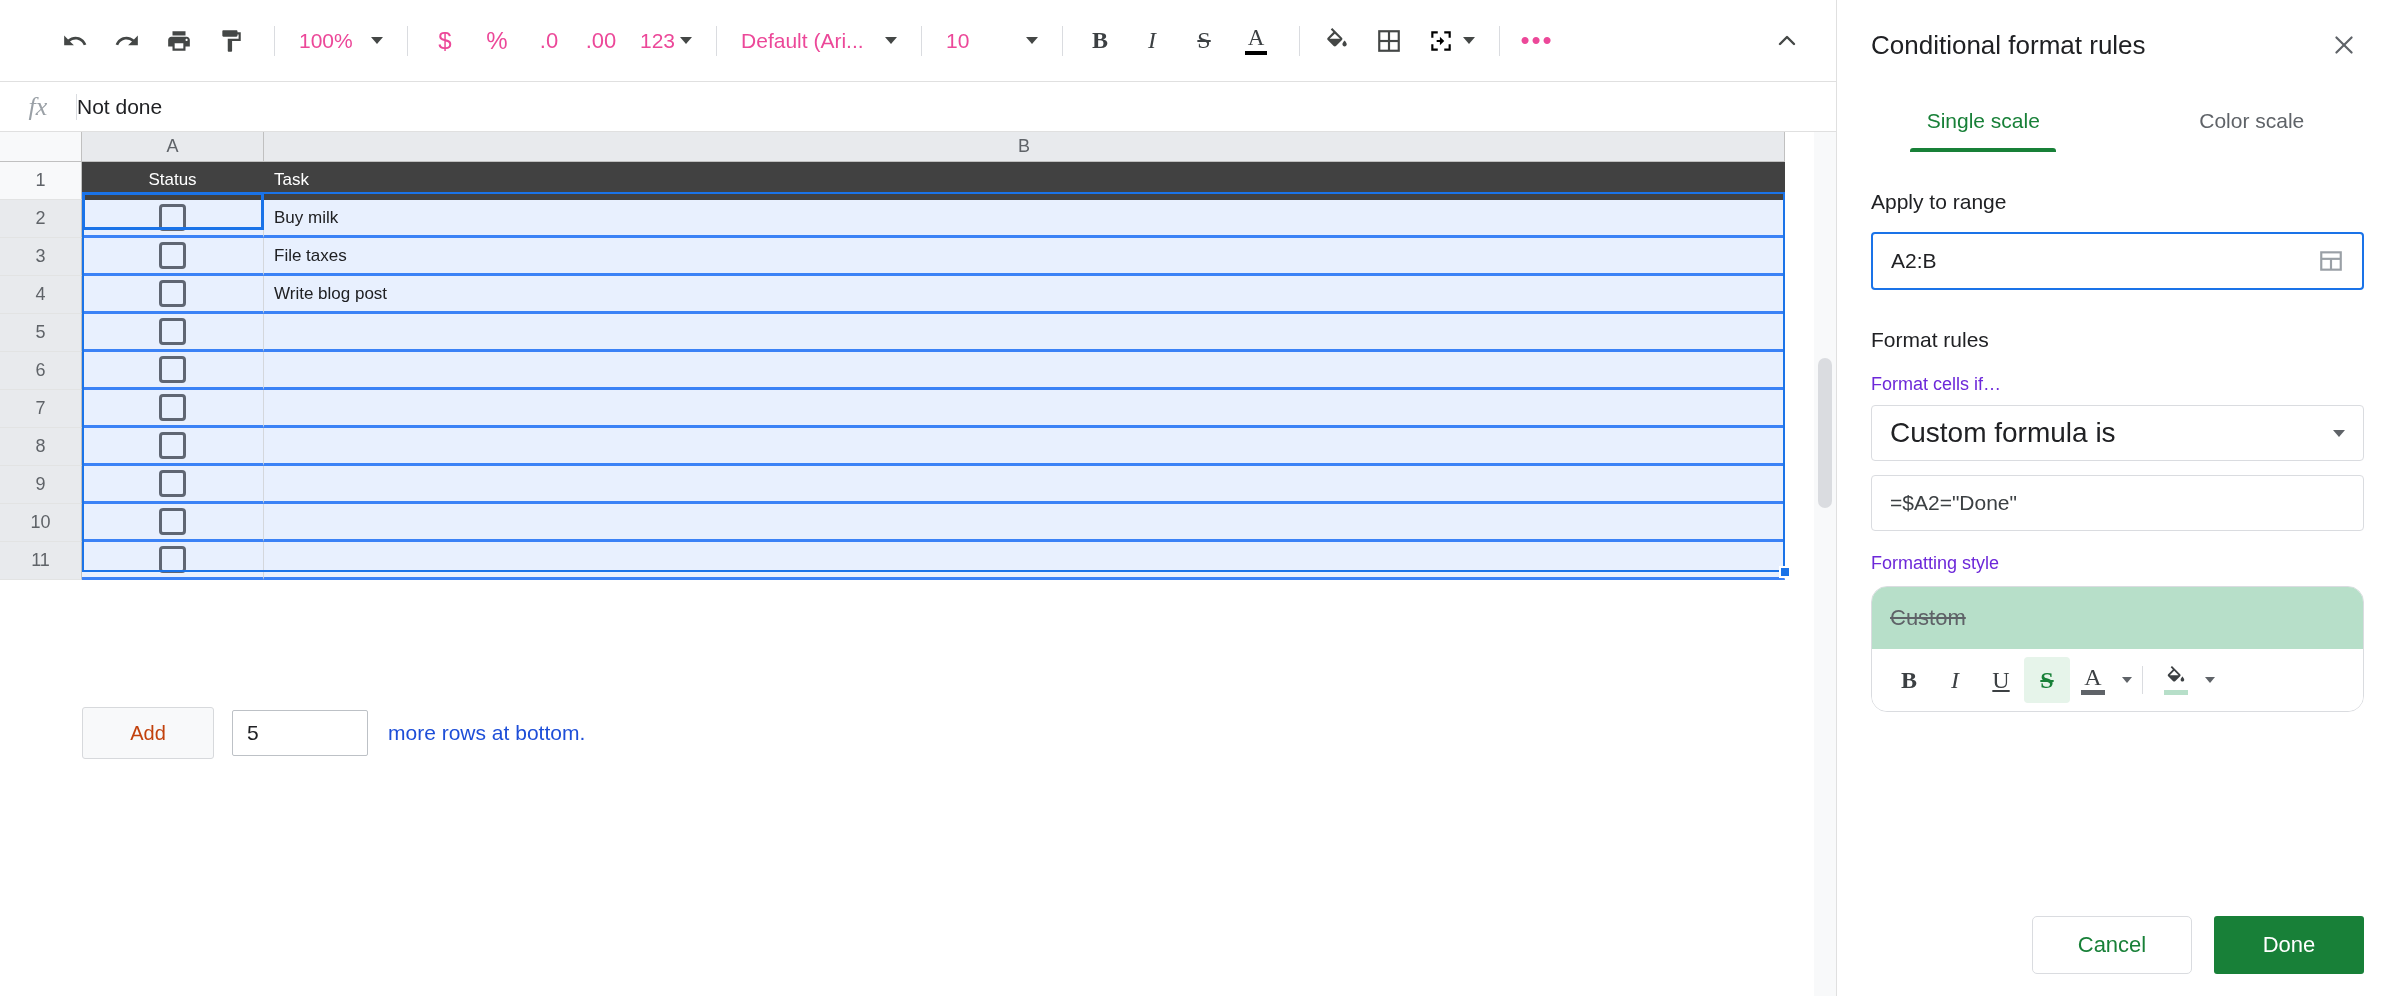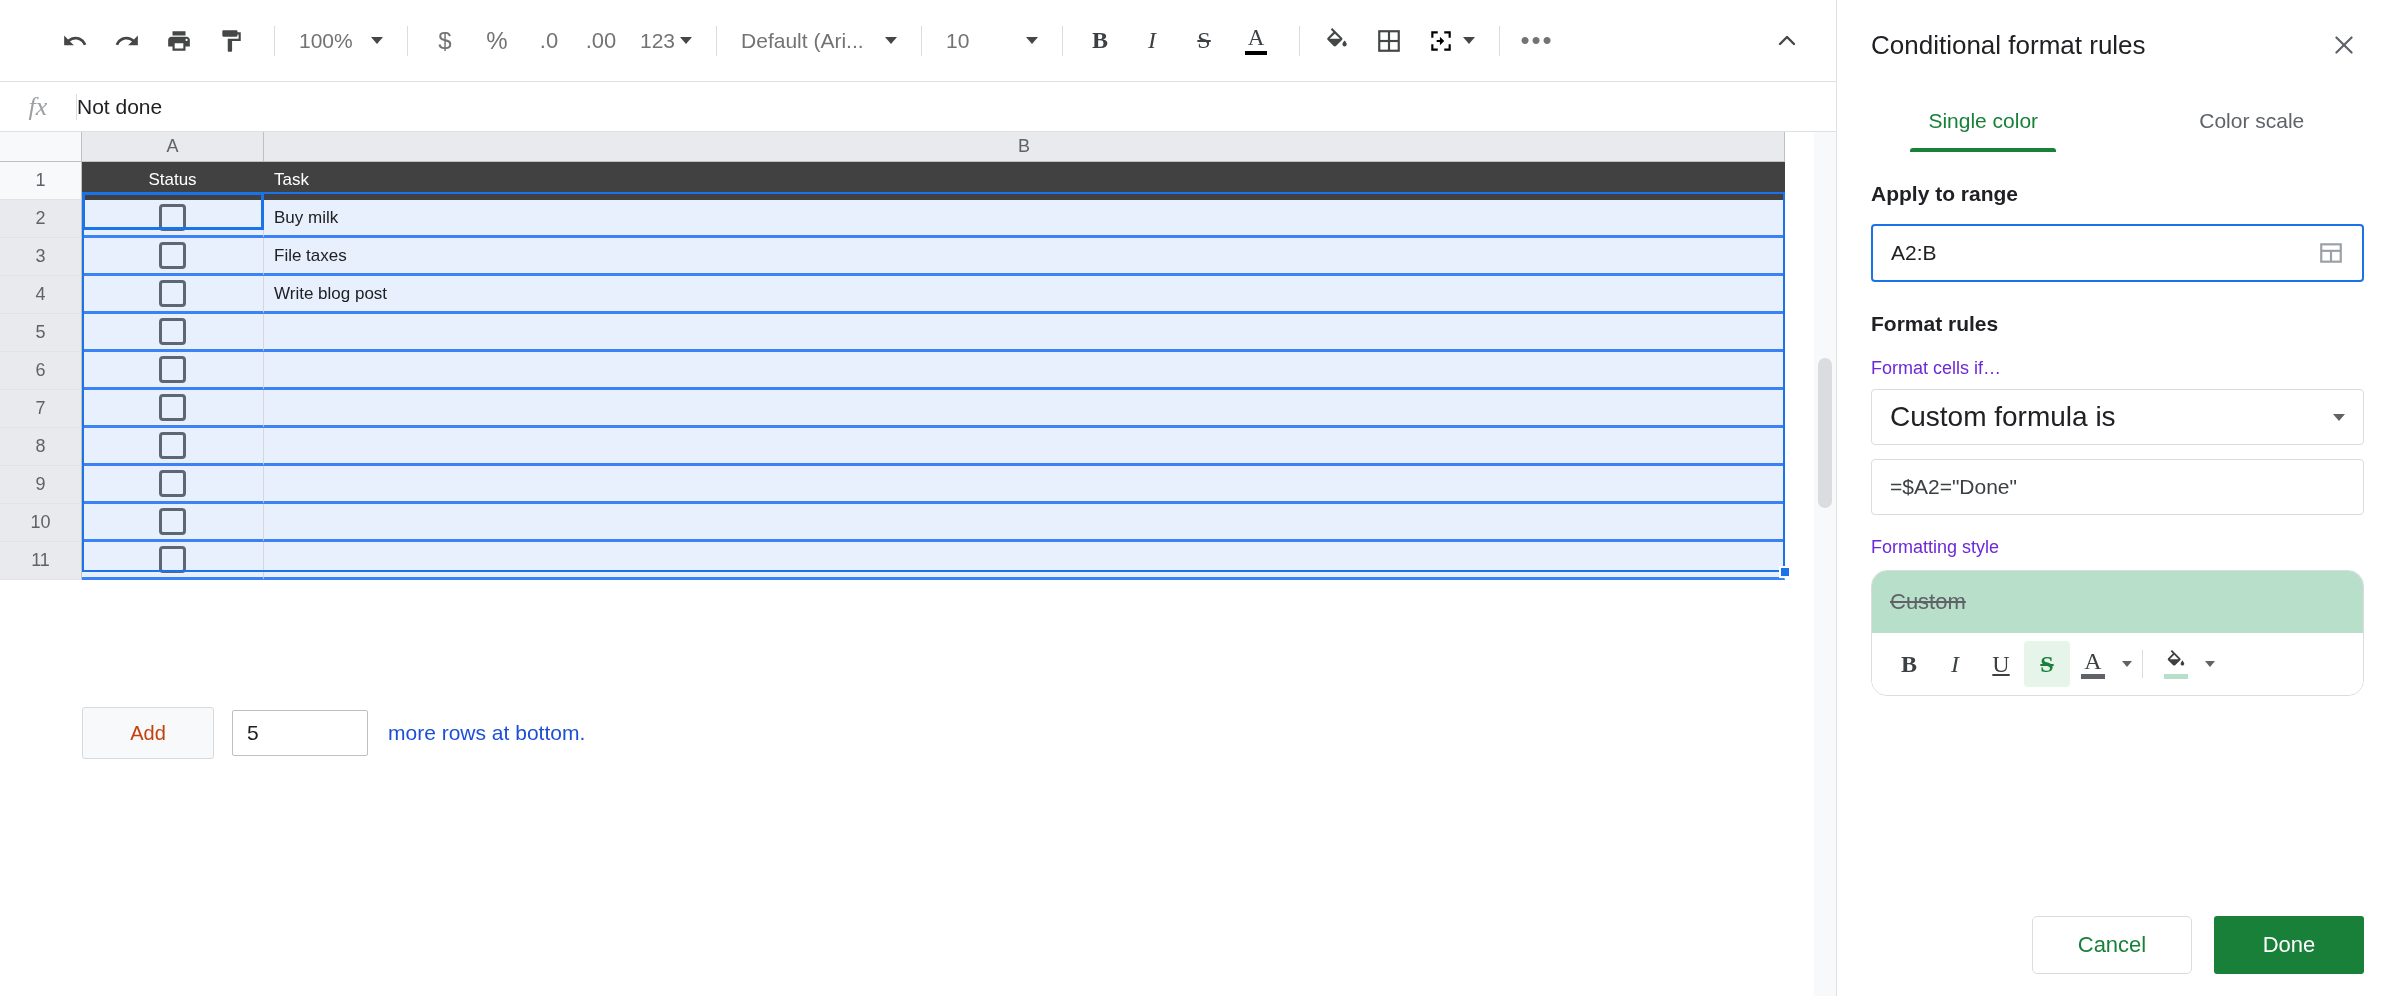--- a/index.html
+++ b/index.html
@@ -20,21 +20,21 @@
   .toolbar {
     position: absolute; top: 0; left: 0; width: 1836px; height: 82px;
     background: #fff; display: flex; align-items: center;
     padding-left: 52px; border-bottom: 1px solid #e0e0e0;
   }
   .tb-btn {
     height: 46px; min-width: 46px; display: flex; align-items: center; justify-content: center;
     border-radius: 4px; cursor: pointer; color: #444746; margin-right: 6px; padding: 0 6px;
   }
   .tb-sep { width: 1px; height: 30px; background: #dadce0; margin: 0 14px; flex: 0 0 1px; }
-  .tb-text { font-size: 21px; color: #737373; white-space: nowrap; }
+  .tb-text { font-size: 21px; color: #ec4899; white-space: nowrap; }
   .caret { width: 0; height: 0; border-left: 6px solid transparent; border-right: 6px solid transparent;
            border-top: 7px solid #444746; margin-left: 9px; }
   .tb-combo { display: flex; align-items: center; height: 46px; padding: 0 10px; border-radius: 4px; cursor: pointer; }
   .font-combo { width: 176px; justify-content: space-between; }
   .size-combo { width: 112px; justify-content: space-between; }
   .zoom-combo { width: 104px; justify-content: space-between; }
   .bold-g  { font-weight: bold; font-size: 24px; color: #3c4043; font-family: "Liberation Serif", serif;}
   .ital-g  { font-style: italic; font-size: 24px; color: #3c4043; font-family: "Liberation Serif", serif;}
   .strike-g{ font-size: 24px; color: #3c4043; text-decoration: line-through; font-family: "Liberation Serif", serif;}
   .tcolor-wrap { display:flex; flex-direction:column; align-items:center; justify-content:center; }
@@ -104,21 +104,21 @@
   .sb-title { font-size: 26px; color: #202124; }
   .sb-close { width:40px; height:40px; display:flex; align-items:center; justify-content:center;
               border-radius:50%; cursor:pointer; color:#5f6368; }
   .sb-tabs { display:flex; height: 62px; padding: 0 12px; }
   .sb-tab { flex:1; display:flex; align-items:center; justify-content:center; font-size: 21px;
             color:#5f6368; cursor:pointer; position:relative; }
   .sb-tab.active { color:#188038; }
   .sb-tab.active::after { content:""; position:absolute; bottom:0; left: 50%; transform: translateX(-50%);
                           width: 146px; height:4px; background:#188038; border-radius:3px 3px 0 0; }
   .sb-body { padding: 0 34px; }
-  .sec-title { font-size: 21px; color:#202124; font-weight: bold; margin-top: 30px; }
+  .sec-title { font-size: 21px; color:#202124; font-weight: normal; margin-top: 38px; }
   .range-box { margin-top: 18px; height: 58px; border:2px solid #1a73e8; border-radius:4px;
                display:flex; align-items:center; padding: 0 18px; justify-content:space-between; }
   .range-val { font-size:21px; color:#202124; }
   .sub-label { font-size: 18px; color:#6d28d9; margin-top: 22px; }
   .select-box { margin-top: 10px; height: 56px; border:1px solid #dadce0; border-radius:4px;
                 display:flex; align-items:center; justify-content:space-between; padding: 0 18px; cursor:pointer; }
   .select-val { font-size: 28px; color:#202124; }
   .formula-input { margin-top: 14px; height: 56px; border:1px solid #dadce0; border-radius:4px;
                    display:flex; align-items:center; padding: 0 18px; font-size:21px; color:#3c4043; }
   .style-card { margin-top: 12px; border:1px solid #dadce0; border-radius:16px; overflow:hidden; }
@@ -376,21 +376,21 @@
       <div class="sb-title">Conditional format rules</div>
       <div class="sb-close">
         <svg width="26" height="26" viewBox="0 0 24 24" fill="none" stroke="currentColor" stroke-width="2" stroke-linecap="round">
           <line x1="5" y1="5" x2="19" y2="19"></line>
             <line x1="19" y1="5" x2="5" y2="19"></line>
         </svg>
       </div>
     </div>
 
     <div class="sb-tabs">
-      <div class="sb-tab active">Single color</div>
+      <div class="sb-tab active">Single scale</div>
       <div class="sb-tab">Color scale</div>
     </div>
 
     <div class="sb-body">
       <div class="sec-title">Apply to range</div>
       <div class="range-box">
         <span class="range-val">A2:B</span>
         <svg width="26" height="26" viewBox="0 0 24 24" fill="none" stroke="#9aa0a6" stroke-width="2">
           <rect x="3" y="4" width="18" height="16"></rect>
             <line x1="3" y1="10" x2="21" y2="10"></line>

